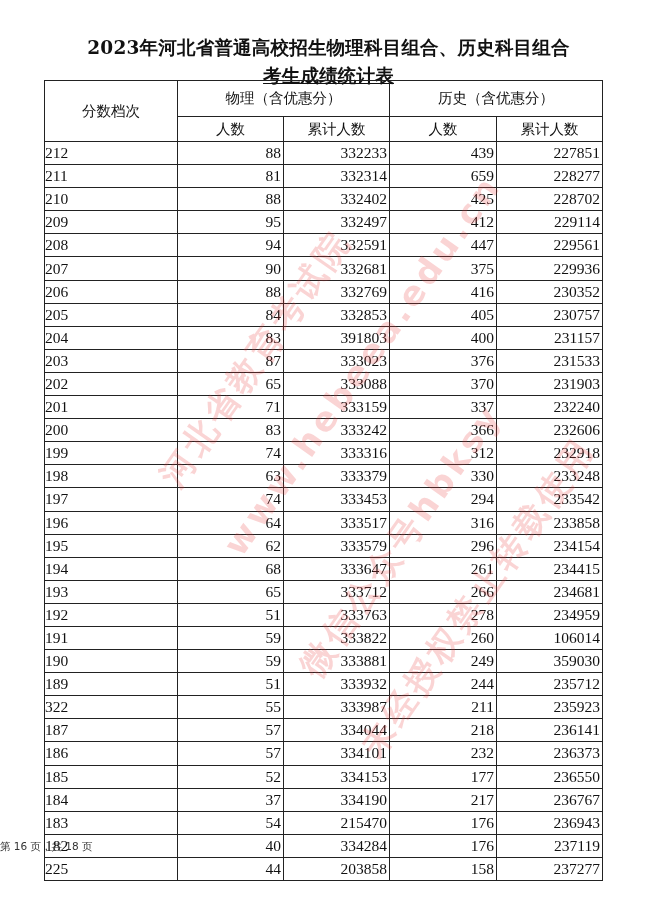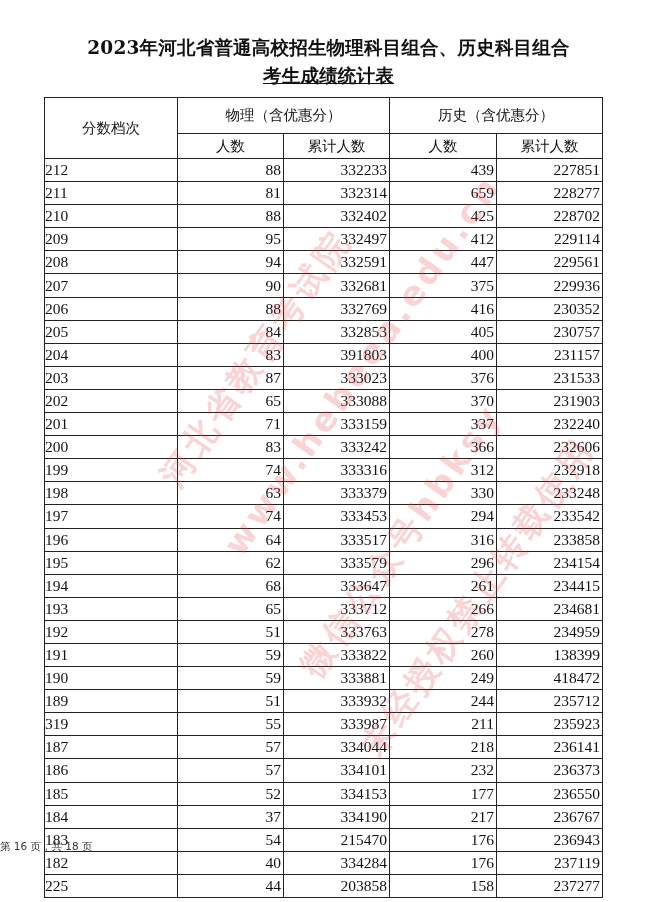--- a/index.html
+++ b/index.html
@@ -3,21 +3,21 @@
 <meta charset="utf-8">
 <style>
   html, body { margin:0; padding:0; background:#ffffff; }
   body { width:651px; height:902px; position:relative; overflow:hidden;
          font-family:"Liberation Serif","DejaVu Serif",serif; color:#111; }
   .title { position:absolute; left:3px; width:651px; text-align:center;
            font-family:"DejaVu Serif","Liberation Serif",serif; font-weight:bold;
            font-size:18.5px; letter-spacing:0.2px; color:#111; }
   .t1 { top:35px; }
   .t2 { top:63px;text-decoration:underline; }
-  table { position:absolute; left:44px; top:97px; border-collapse:collapse;
+  table { position:absolute; left:44px; top:80px; border-collapse:collapse;
           table-layout:fixed; width:558px; }
   td, th { border:1.4px solid #222; padding:0; font-weight:normal; overflow:hidden; white-space:nowrap; }
   th { font-family:"DejaVu Serif","Liberation Serif",serif; font-size:14.5px; text-align:center; }
   .h1 th { height:35px; }
   .h2 th { height:24px; }
   td { height:22.1px; font-size:15.5px; line-height:22px; }
   td.score { text-align:left; }
   td.num { text-align:right; padding-right:2px; }
   .footer { position:absolute; top:840px; left:0; width:651px; text-align:left;
             font-family:"DejaVu Sans","Liberation Sans",sans-serif; font-size:10.5px; color:#333; }
@@ -198,38 +198,38 @@
         <td class="num">51</td>
         <td class="num">333763</td>
         <td class="num">278</td>
         <td class="num">234959</td>
       </tr>
       <tr>
         <td class="score">191</td>
         <td class="num">59</td>
         <td class="num">333822</td>
         <td class="num">260</td>
-        <td class="num">138399</td>
+        <td class="num">106014</td>
       </tr>
       <tr>
         <td class="score">190</td>
         <td class="num">59</td>
         <td class="num">333881</td>
         <td class="num">249</td>
-        <td class="num">418472</td>
+        <td class="num">359030</td>
       </tr>
       <tr>
         <td class="score">189</td>
         <td class="num">51</td>
         <td class="num">333932</td>
         <td class="num">244</td>
         <td class="num">235712</td>
       </tr>
       <tr>
-        <td class="score">319</td>
+        <td class="score">322</td>
         <td class="num">55</td>
         <td class="num">333987</td>
         <td class="num">211</td>
         <td class="num">235923</td>
       </tr>
       <tr>
         <td class="score">187</td>
         <td class="num">57</td>
         <td class="num">334044</td>
         <td class="num">218</td>

